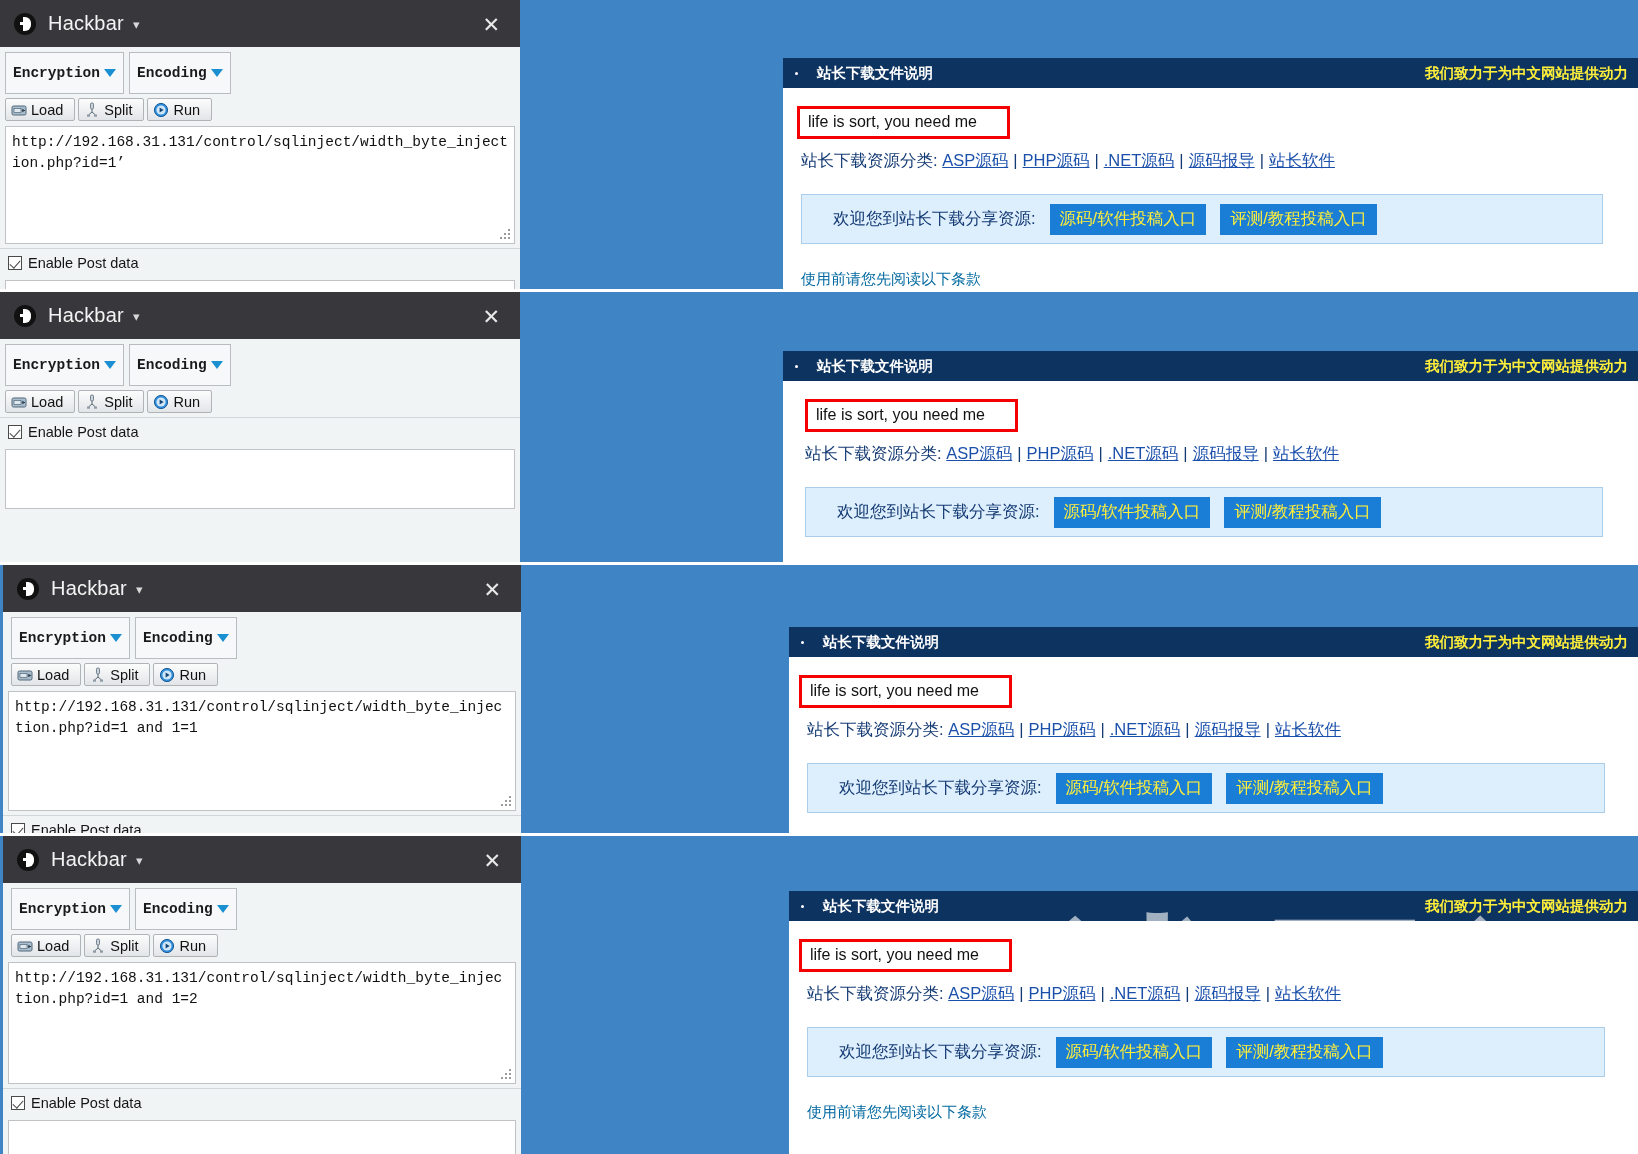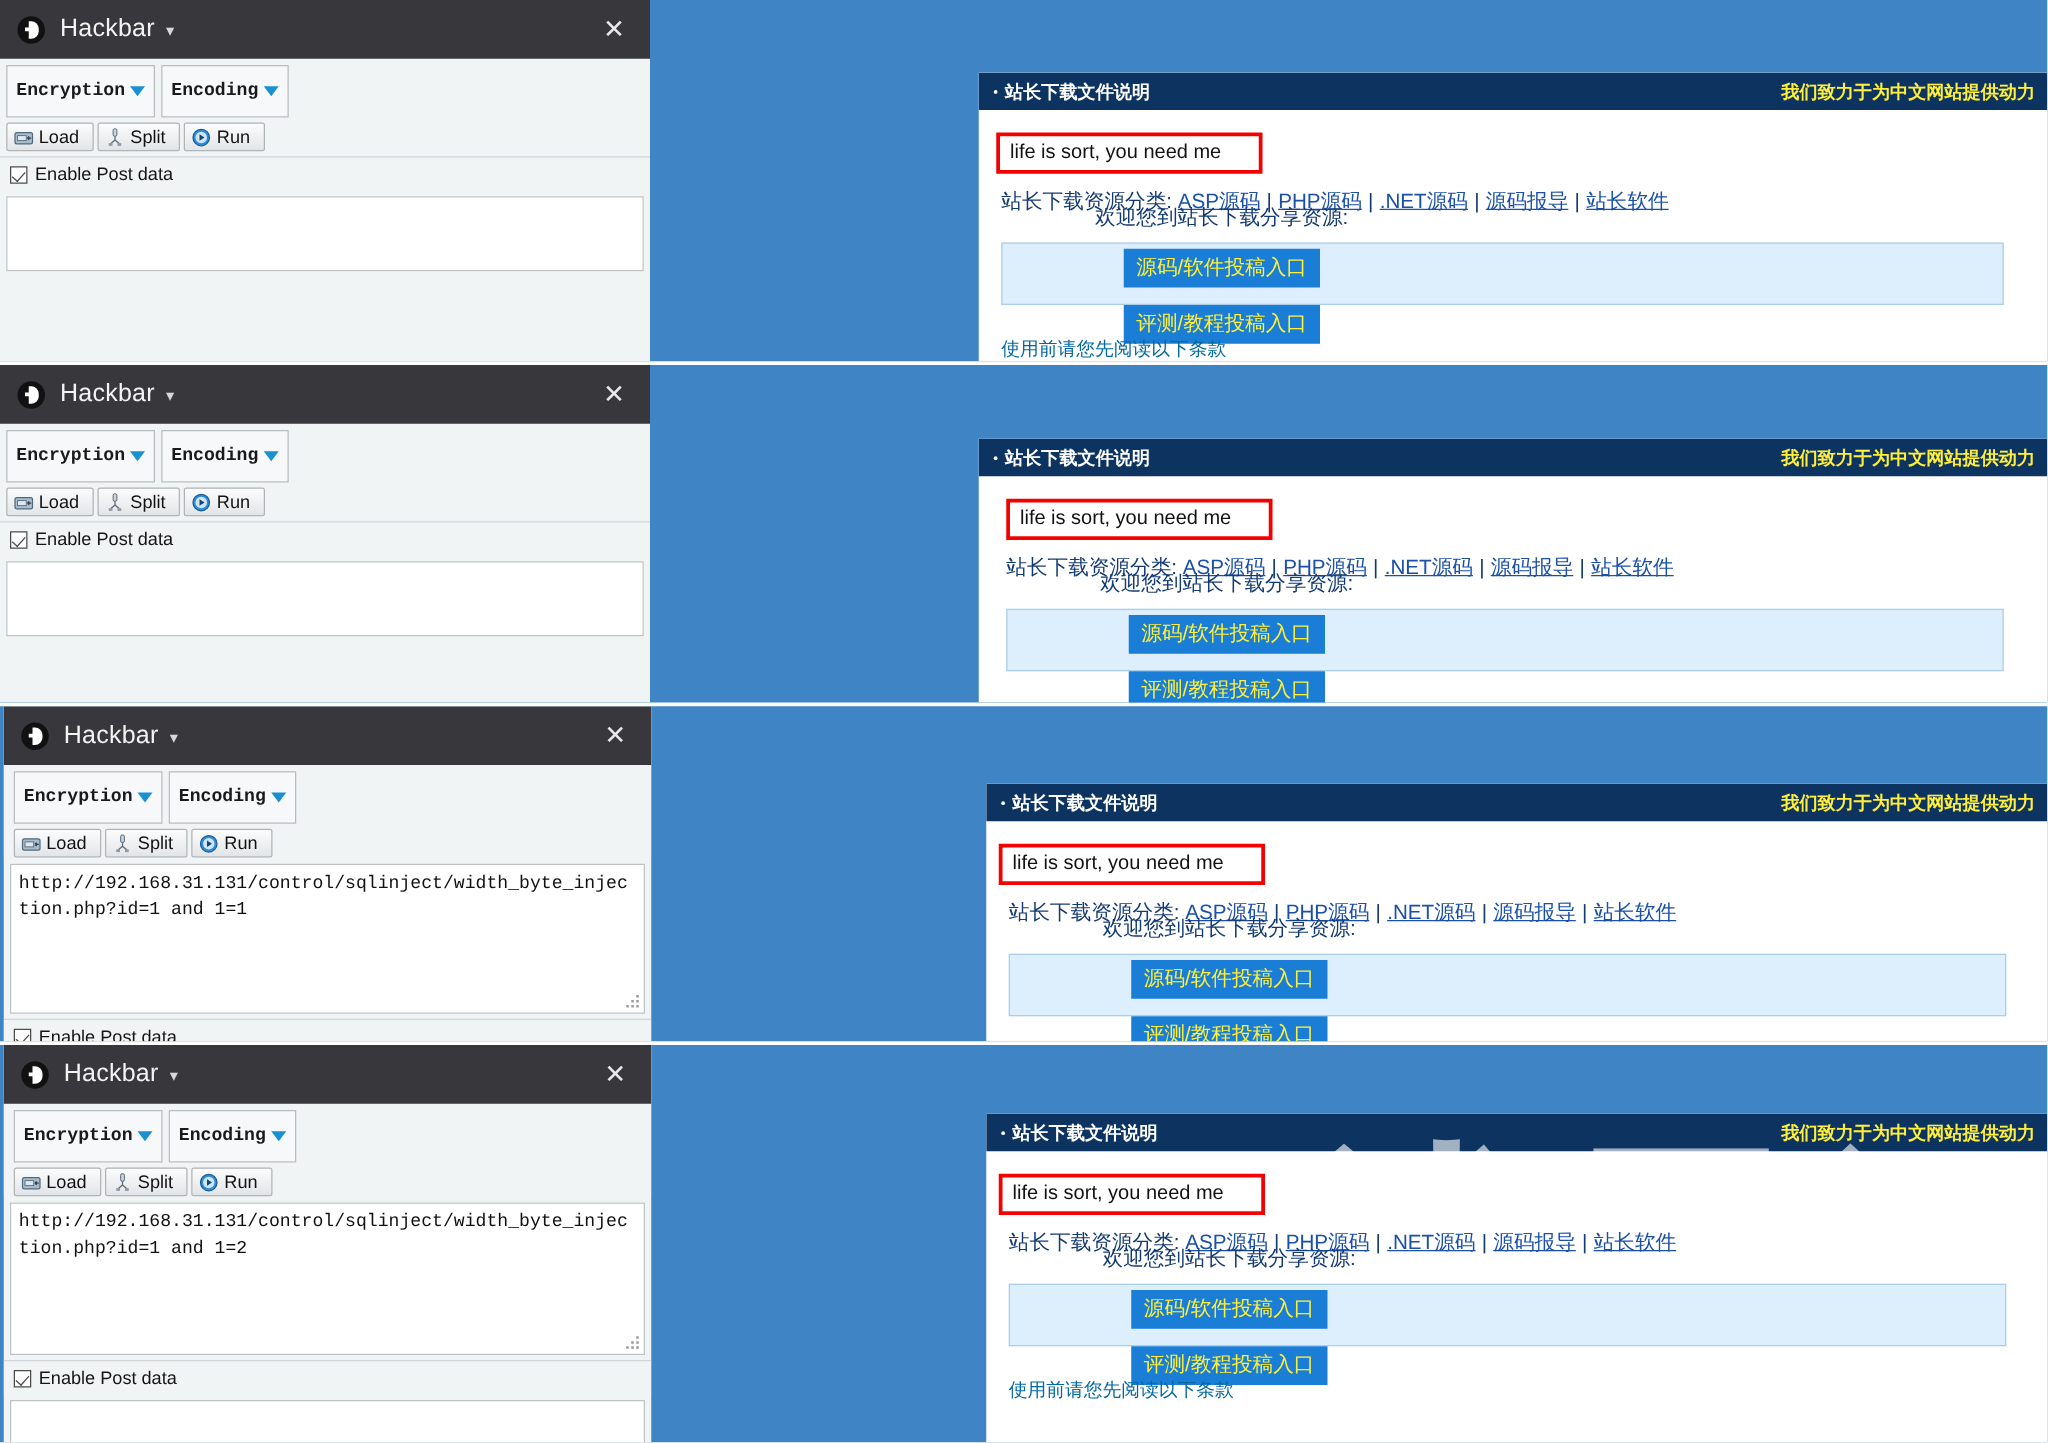--- a/index.html
+++ b/index.html
@@ -197,21 +197,21 @@
     align-items: center;
     justify-content: space-between;
     padding: 0 10px 0 12px;
   }
   .wp-h-left {
     color: #ffffff;
     font-size: 14.5px;
     font-weight: bold;
     display: flex;
     align-items: center;
-    gap: 6px;
+    gap: 19px;
   }
   .wp-dot {
     width: 3px; height: 3px;
     background: #fff;
     border-radius: 50%;
     display: inline-block;
   }
   .wp-h-right {
     color: #ffef3a;
     font-size: 14.5px;
@@ -253,22 +253,21 @@
     height: 50px;
     display: flex;
     align-items: center;
     position: relative;
     z-index: 3;
   }
   .promo-inner {
     display: flex;
     align-items: center;
     gap: 14px;
-    padding-left: 74px;
-    flex-direction: column;
+    padding-left: 31px;
   }
   .promo-label {
     color: #143a73;
     font-size: 16.5px;
   }
   .promo-btn {
     background: #1a7ed6;
     color: #ffef3a;
     font-size: 16.5px;
     padding: 4px 10px 5px 10px;
@@ -345,20 +344,21 @@
           <div class="tb-btn">
             <svg class="ico" viewBox="0 0 16 16">
                 <circle cx="8" cy="8" r="6.6" fill="#2e8ddb" stroke="#1d5d95" stroke-width="1"></circle>
                 <circle cx="8" cy="8" r="4.6" fill="#cfe6f8"></circle>
                 <path d="M6.6 5.4 10.6 8l-4 2.6z" fill="#15456f"></path>
               </svg>
             <span>Run</span>
           </div>
         </div>
       </div>
+      <div class="hb-textarea">http://192.168.31.131/control/sqlinject/width_byte_injection.php?id=1’<span class="resize-grip"><i style="left: 8px; top: 0px;"></i><i style="left: 8px; top: 4px;"></i><i style="left: 4px; top: 4px;"></i><i style="left: 8px; top: 8px;"></i><i style="left: 4px; top: 8px;"></i><i style="left: 0px; top: 8px;"></i></span></div>
       <div class="hb-checkrow">
         <span class="chk"></span>
         <span class="chk-label">Enable Post data</span>
       </div>
       <div class="hb-postarea"></div>
     </div>
 
     <div class="webpage" style="left:783px;top:58px;width:855px;height:231px;">
       <div class="wp-header">
         <span class="wp-h-left">

